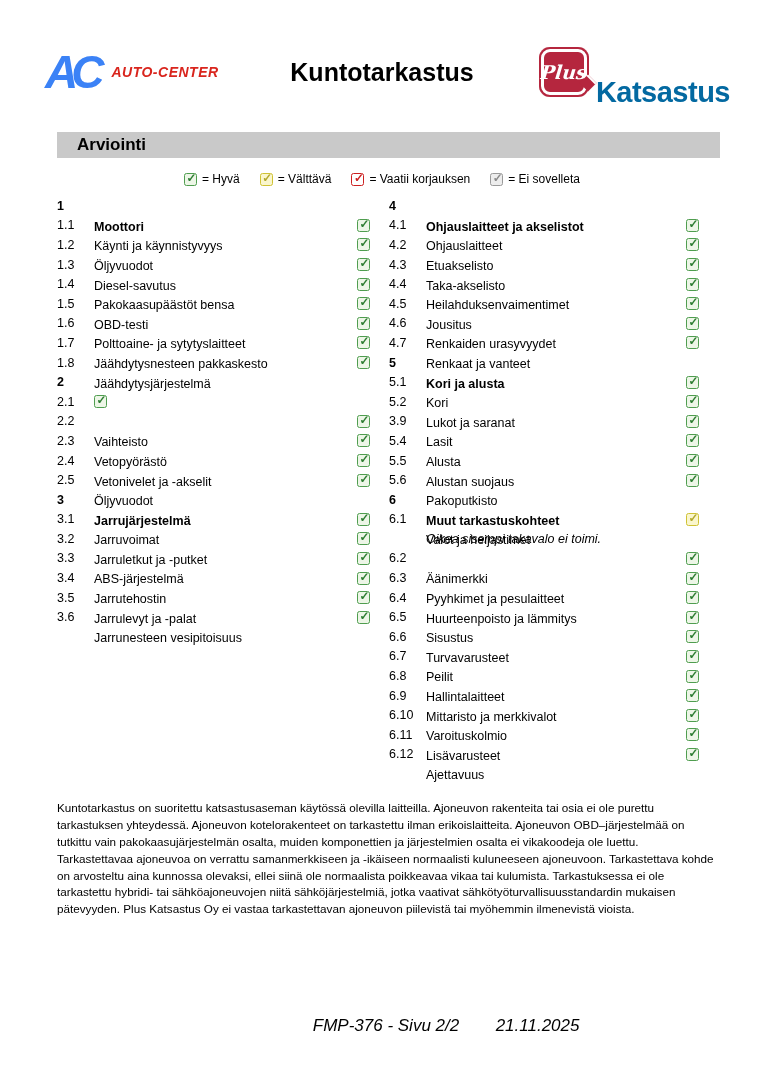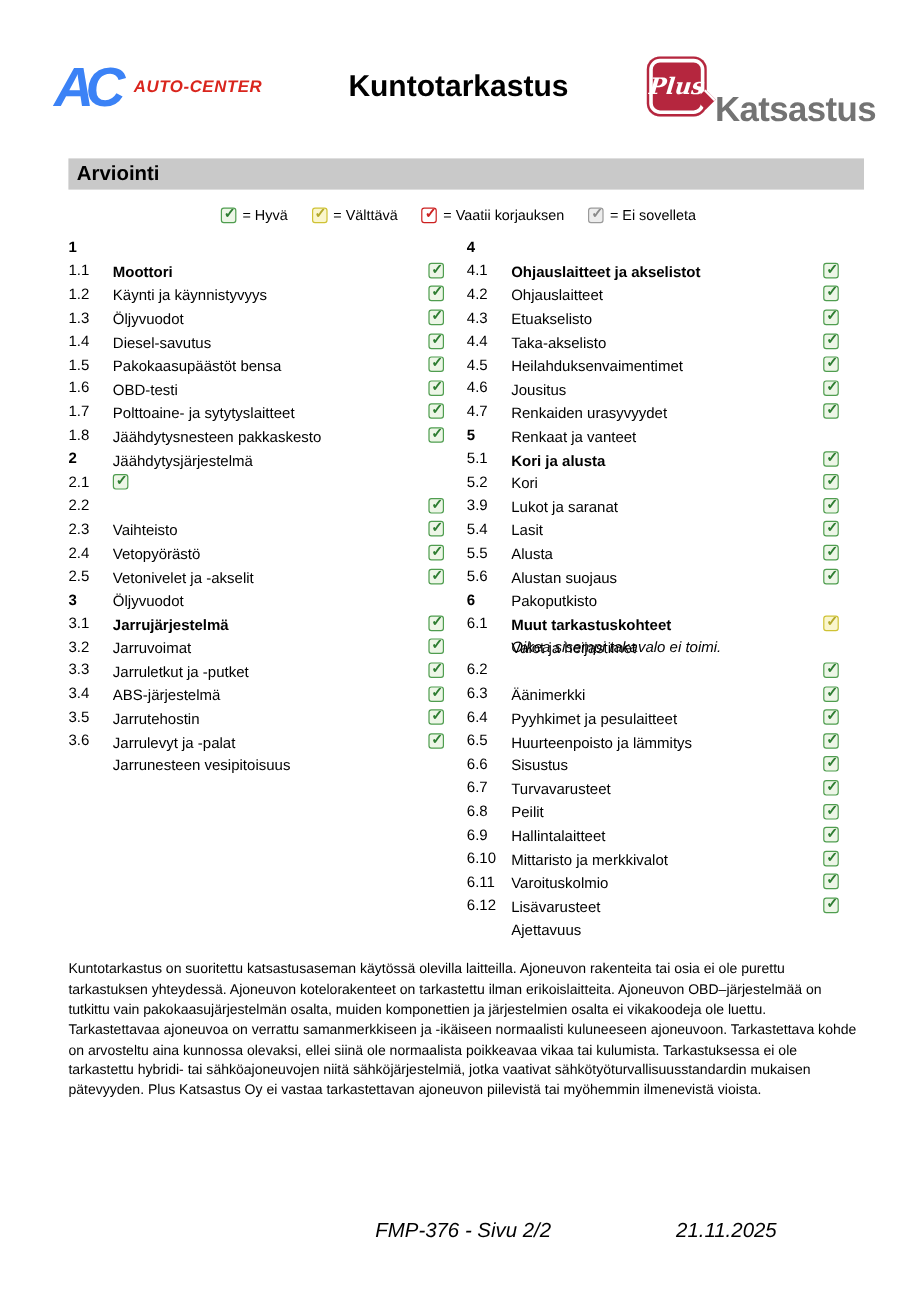--- a/index.html
+++ b/index.html
@@ -23,25 +23,25 @@
   .page-title { position:absolute; left:0; right:0; text-align:center;
                 font-size:25px; font-weight:bold; z-index:1; }
   .brand-right { display:flex; align-items:center; margin-left:auto; z-index:2; }
   .plus-badge { position:relative; width:50px; height:50px; background:#b5263e;
                 border-radius:11px; box-shadow: inset 0 0 0 2px #b5263e, inset 0 0 0 5px #ffffff;
                 display:flex; align-items:center; justify-content:center; }
   .plus-word { color:#fff; font-style:italic; font-weight:bold; font-size:19px;
                font-family:"DejaVu Serif", serif; transform:skewX(-6deg); }
   .plus-tail { position:absolute; right:-5px; bottom:8px; width:12px; height:12px;
                background:#b5263e; transform:rotate(45deg); border-top:2px solid #fff; }
-  .katsastus { font-size:29px; font-weight:bold; color:#737373; margin-left:7px; letter-spacing:-0.5px;margin-top:41px; }
+  .katsastus { font-size:29px; font-weight:bold; color:#0369a1; margin-left:7px; letter-spacing:-0.5px;margin-top:41px; }
 
   
   .section-bar { margin:24px 44px 0 57px; height:26px; background:#c9c9c9;
-                 display:flex; align-items:center; padding-left:7px;
+                 display:flex; align-items:center; padding-left:20px;
                  font-size:17px; font-weight:bold; }
 
   
   .legend { margin-top:14px; display:flex; justify-content:center; gap:20px;
             align-items:center; font-size:12px; }
   .legend-item { display:flex; align-items:center; gap:5px; }
 
   
   .cb { width:13px; height:13px; border:1.6px solid; border-radius:2.5px;
         display:inline-flex; align-items:center; justify-content:center;
@@ -64,21 +64,21 @@
   .row.note .note-text { margin-left:37px; font-style:italic; }
 
   
   .disclaimer { margin:36px 49px 0 57px; font-size:11.7px; line-height:1.44; text-align:left; }
 
   
   .footer { position:absolute; left:57px; right:49px; bottom:44px;
             display:flex; font-size:17px; font-style:italic; }
   .footer .f-spacer { flex:1; }
   .footer .f-center { flex:1; text-align:center; }
-  .footer .f-right  { flex:1; text-align:center; }
+  .footer .f-right  { flex:1; text-align:left; }
 </style>
 </head>
 <body>
 
 <div class="page">
 
   <div class="header">
     <div class="brand-left">
       <span class="ac-mark">AC</span>
       <span class="ac-name">Auto-Center</span>

